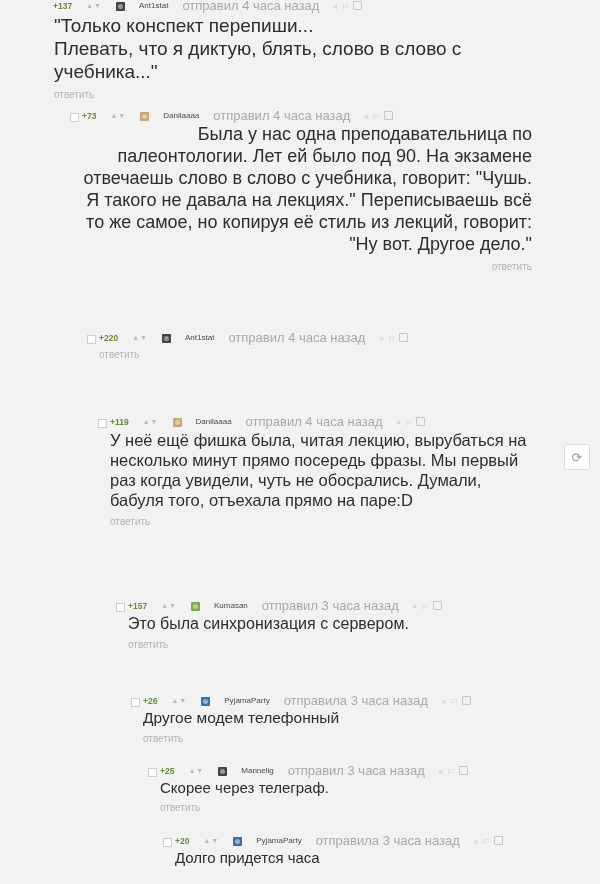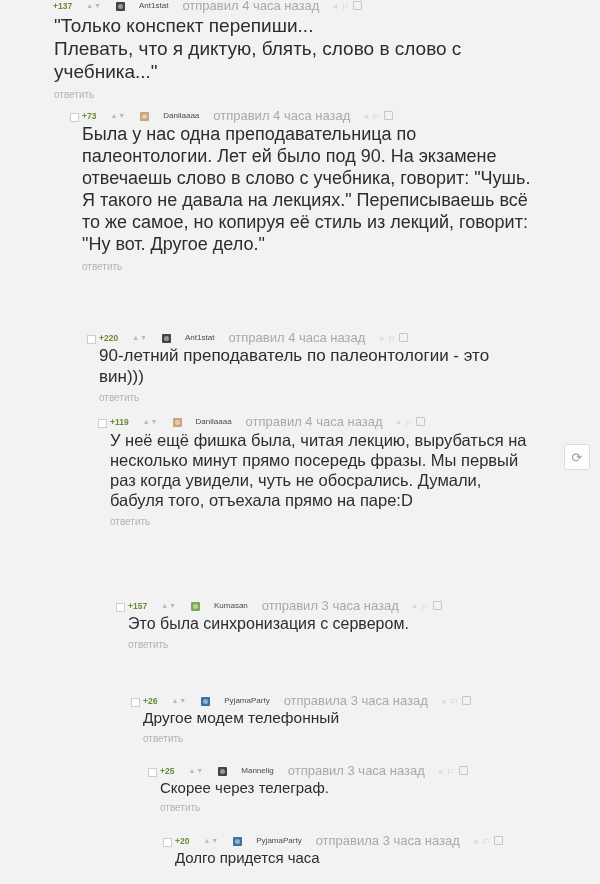--- a/index.html
+++ b/index.html
@@ -120,21 +120,21 @@
     border-radius: 3px;
     display: flex;
     align-items: center;
     justify-content: center;
     color: #9b9b9b;
     font-size: 13px;
     line-height: 1;
   }
   
   #c0 { position:absolute; left: 54px; top: 0px;   width: 480px; }
-  #c1 { position:absolute; left: 82px; top: 110px; width: 450px; }
+  #c1 { position:absolute; left: 82px; top: 110px; width: 450px; text-align: right; }
   #c2 { position:absolute; left: 99px; top: 332px; width: 430px; }
   #c3 { position:absolute; left: 110px; top: 416px; width: 420px; }
   #c4 { position:absolute; left: 128px; top: 600px; width: 400px; }
   #c5 { position:absolute; left: 143px; top: 695px; width: 390px; }
   #c6 { position:absolute; left: 160px; top: 765px; width: 370px; }
   #c7 { position:absolute; left: 175px; top: 835px; width: 360px; }
 
   #c0 .body-text { font-size: 19px; }
   #c1 .body-text { font-size: 18px; }
   #c2 .body-text { font-size: 17px; }
@@ -182,21 +182,20 @@
   <div class="comment" id="c2">
     <span class="collapse" style="left:-12px; top:3px;"></span>
     <div class="meta">
       <span class="rating">+220</span>
       <span class="arrows">▲▼</span>
       <span class="avatar dark"></span>
       <span class="author">Ant1stat</span>
       <span class="when">отправил 4 часа назад</span>
       <span class="micons">⌗ ⚐ <span class="ico-box"></span></span>
     </div>
-    <div class="body-text">90-летний преподаватель по палеонтологии - это вин)))</div>
     <a class="reply" href="#">ответить</a>
   </div>
 
   <div class="comment" id="c3">
     <span class="collapse" style="left:-12px; top:3px;"></span>
     <div class="meta">
       <span class="rating">+119</span>
       <span class="arrows">▲▼</span>
       <span class="avatar tan"></span>
       <span class="author">Danilaaaa</span>

